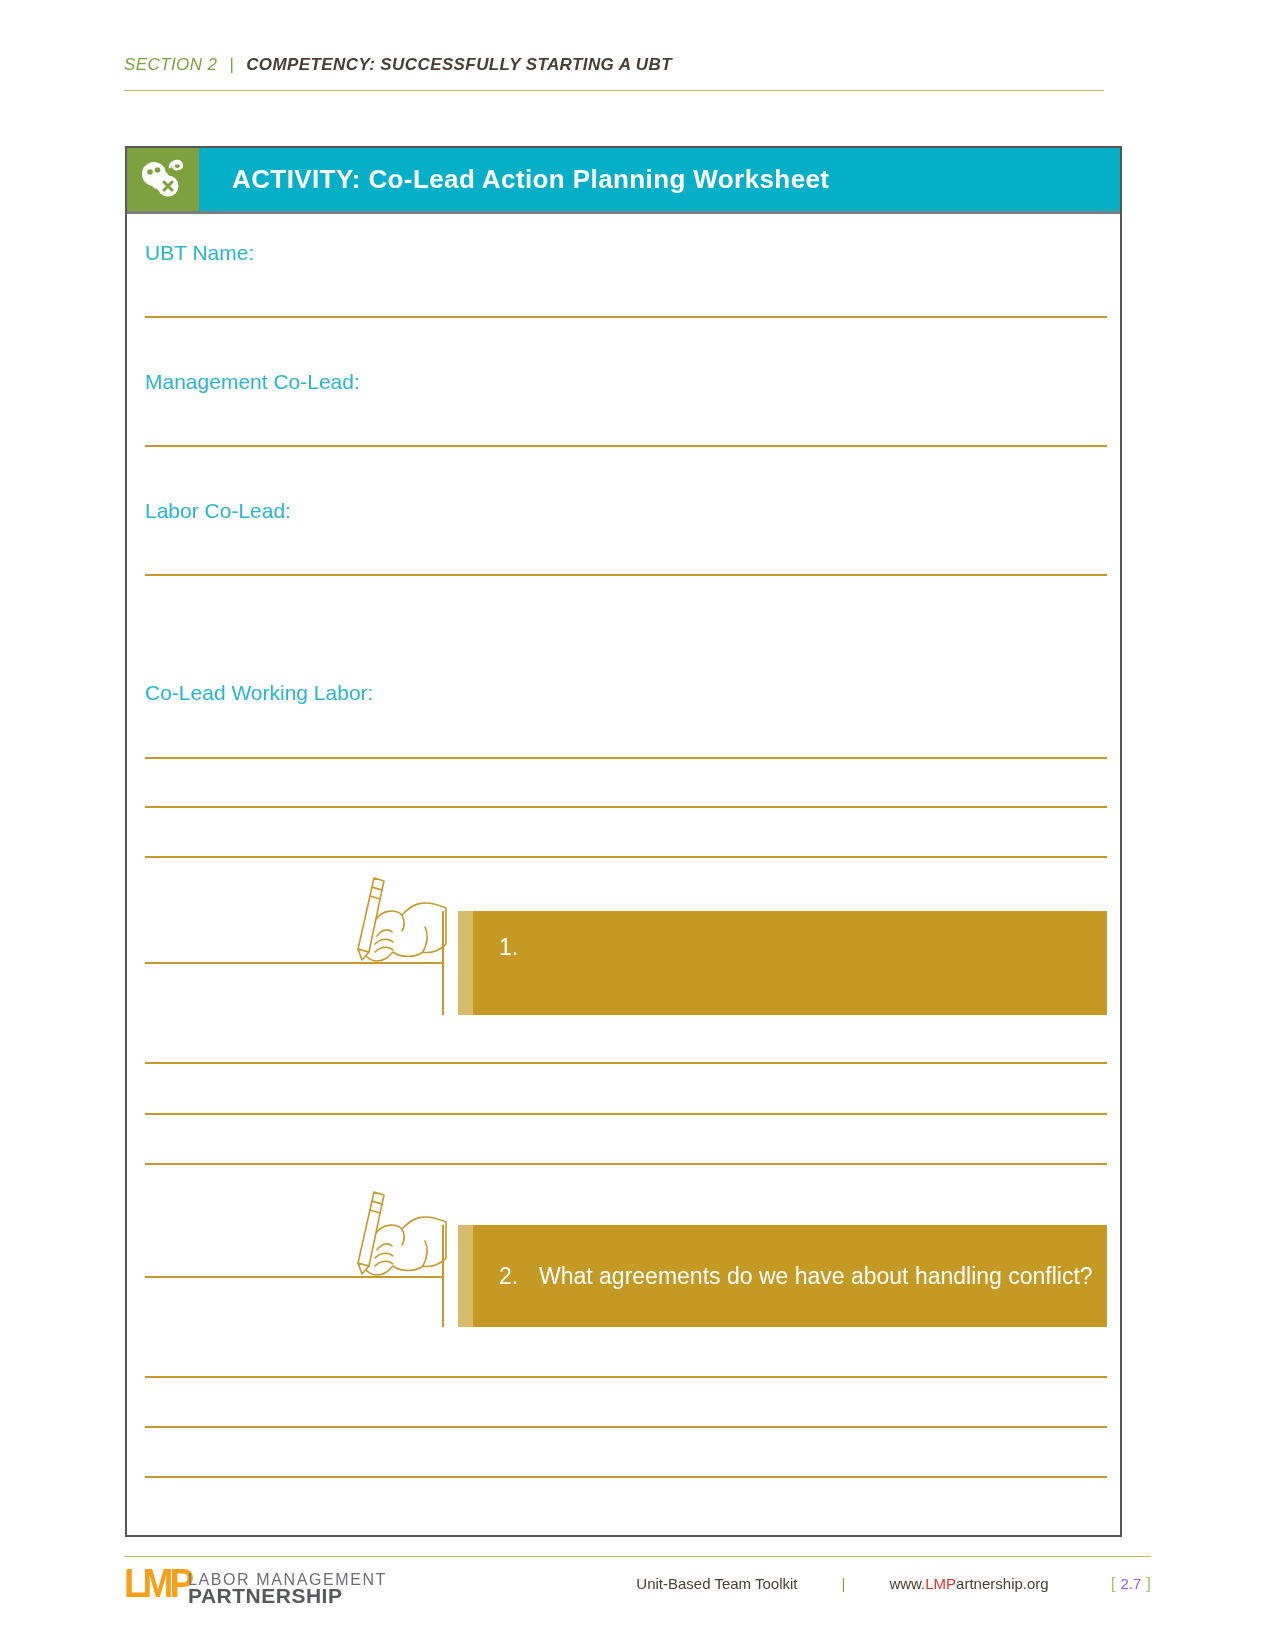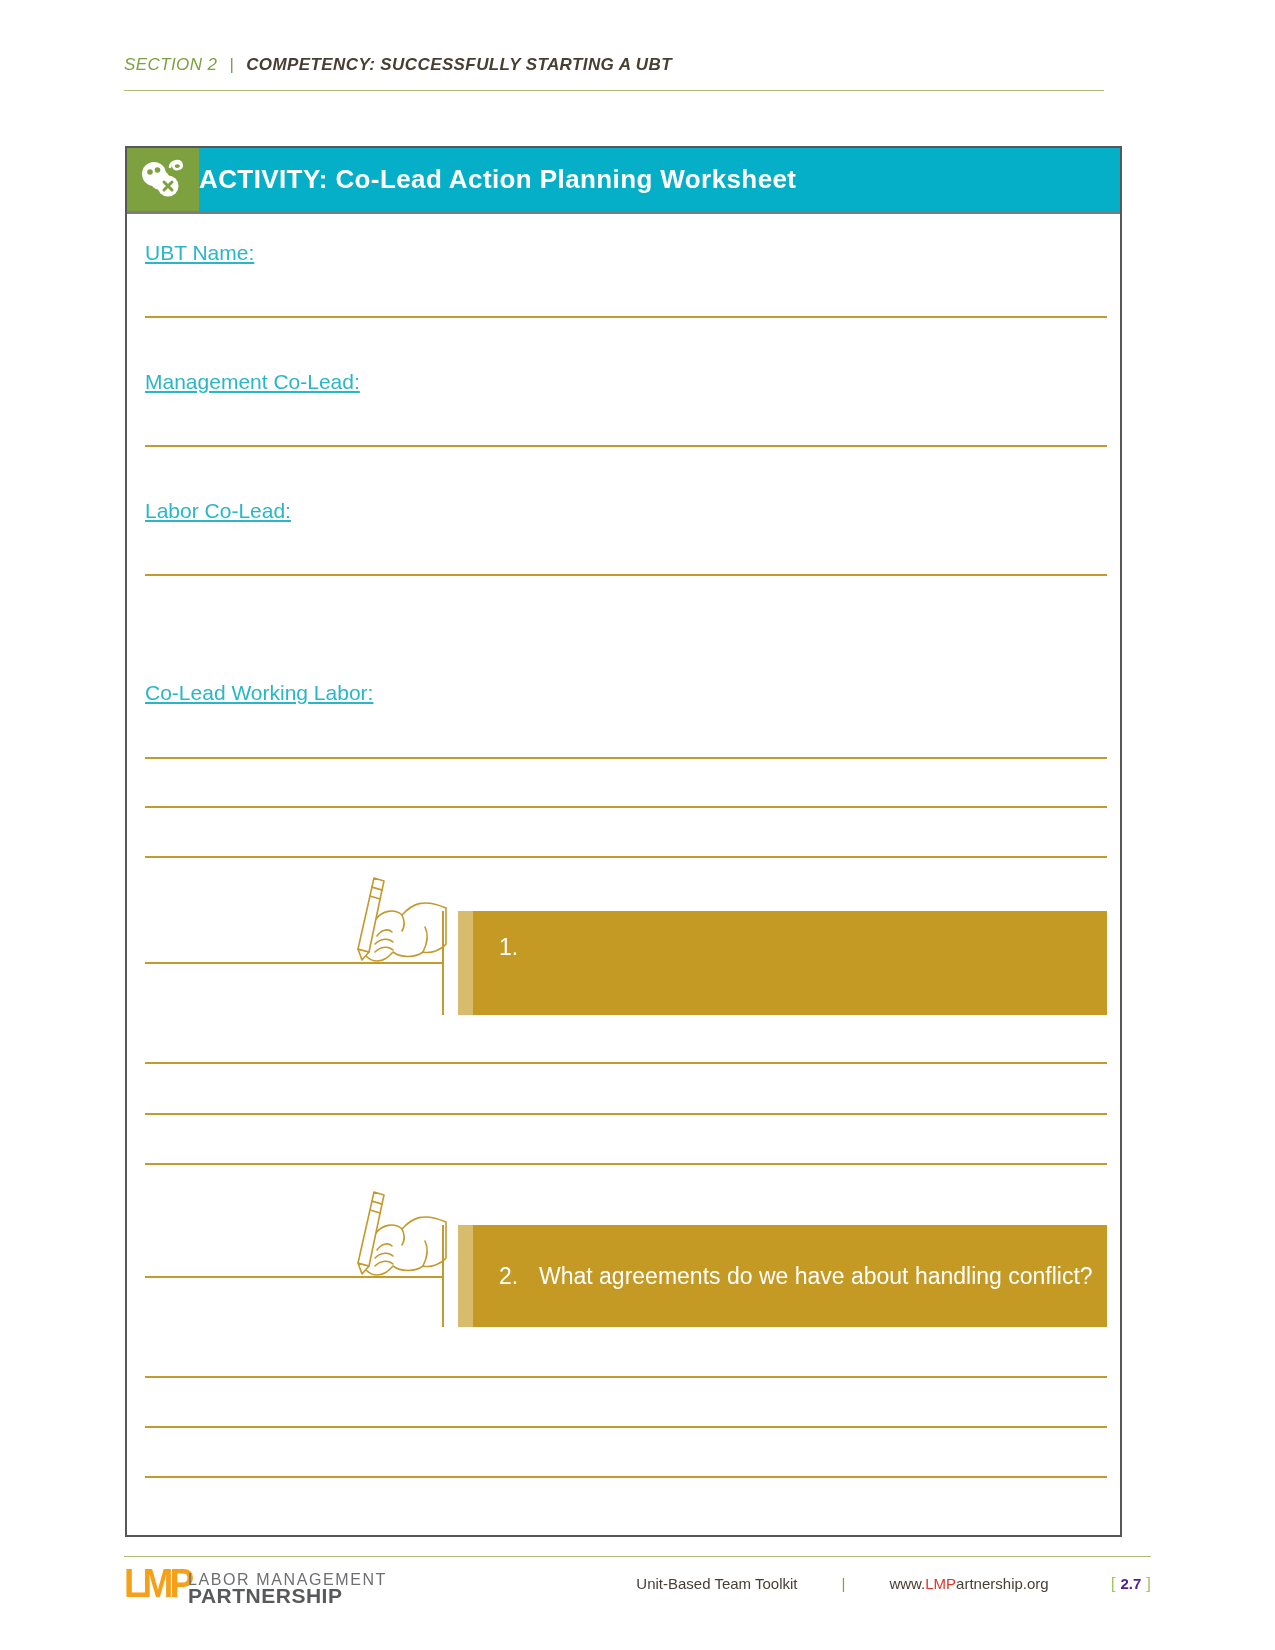--- a/index.html
+++ b/index.html
@@ -14,23 +14,23 @@
   .header-rule { position:absolute; left:124px; top:90px; width:980px; height:1px; background:#a9bd73; }
 
   
   .card { position:absolute; left:125px; top:146px; width:997px; height:1391px;
           border:2px solid #56575b; background:#fff; }
   .card-header { position:absolute; left:0; top:0; width:100%; height:66px;
                  background:#05afc8; border-bottom:3px solid #7c7d81; display:flex; }
   .icon-box { width:72px; height:100%; background:#7ca13e; flex:0 0 72px;
               display:flex; align-items:center; justify-content:center; }
   .card-title { color:#ffffff; font-size:26px; font-weight:700; letter-spacing:.4px;
-                align-self:center; }
+                align-self:center; padding-left:33px; }
 
-  .label-teal { position:absolute; left:18px; color:#29b6c8; font-size:21px; font-weight:400;text-decoration:underline; }
+  .label-teal { position:absolute; left:18px; color:#29b6c8; font-size:21px; font-weight:400; }
   .rule-gold  { position:absolute; left:18px; width:962px; height:2px; background:#c49a2e; }
   .rule-short { position:absolute; left:18px; width:299px; height:2px; background:#c49a2e; }
   .vline-gold { position:absolute; left:315px; width:2px; background:#c49a2e; }
 
   .instructions { position:absolute; left:18px; top:452px; width:940px;
                   font-family:"DejaVu Serif", serif; font-style:italic;
                   font-size:21px; color:#2e2c29; letter-spacing:.3px; }
 
   .hand { position:absolute; left:198px; width:126px; height:92px; }
 
@@ -49,21 +49,21 @@
   .logo-line1 { position:absolute; left:188px; top:1571px; font-size:16px; letter-spacing:1.6px;
                 color:#6d6e71; font-weight:400; }
   .logo-line2 { position:absolute; left:188px; top:1584px; font-size:21px; letter-spacing:.5px;
                 color:#58595b; font-weight:700; }
   .footer-right { position:absolute; right:124px; top:1574px; display:flex; align-items:baseline;
                   font-size:15px; color:#483e32;gap:32px; }
   .footer-right .fdiv { color:#7ca13e; padding:0 12px; font-weight:300; }
   .footer-right .lmp-red { color:#e0342c; }
   .footer-right .pgwrap { margin-left:30px; }
   .footer-right .bracket { color:#a6c36a; font-size:17px; font-weight:400; }
-  .footer-right .pgnum { color:#4c1d95; font-weight:700; padding:0 5px; }
+  .footer-right .pgnum { color:#8b5cf6; font-weight:400; padding:0 5px; }
 </style>
 </head>
 <body>
 
 <div class="page">
 
   <div class="doc-header">
     <span class="sec">SECTION 2</span><span class="div">|</span><span class="comp">COMPETENCY: SUCCESSFULLY STARTING A UBT</span>
   </div>
   <div class="header-rule"></div>

